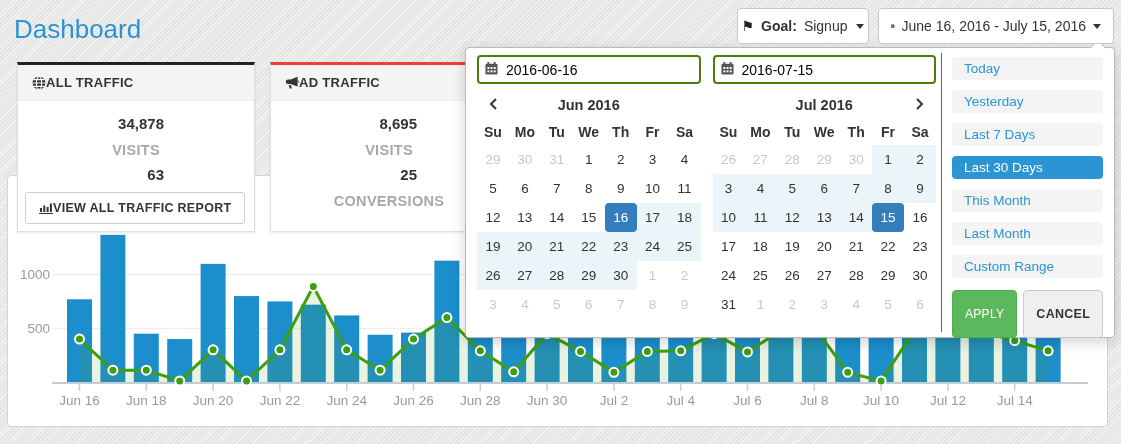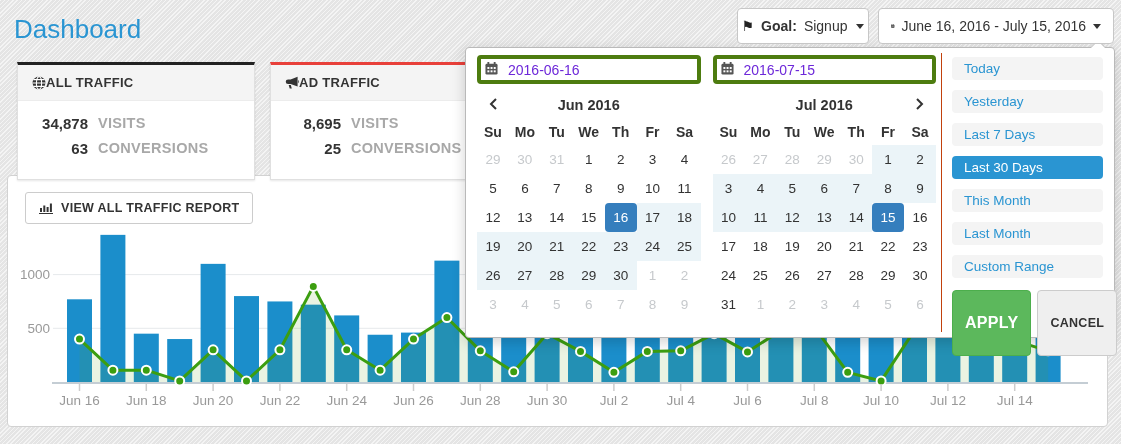--- a/index.html
+++ b/index.html
@@ -21,55 +21,55 @@
 
   .panel{position:absolute;left:7px;top:175px;width:1101px;height:252px;background:#fff;
     border:1px solid #d2d2d2;border-radius:4px;z-index:1;box-sizing:border-box;}
 
   .card{position:absolute;top:62px;width:238px;background:#fff;border:1px solid #e0e0e0;border-top:3px solid #222;
     box-shadow:0 1px 2px rgba(0,0,0,.10);z-index:2;box-sizing:border-box;}
   #card-ad{border-top-color:#e8403a;}
   .card-header{background:#f4f4f4;border-bottom:1px solid #ececec;padding:10px 14px;display:flex;align-items:center;gap:0;}
   .card-title{font-weight:bold;font-size:13px;color:#333;letter-spacing:.3px;}
   .card-body{padding:12px 14px 14px;}
-  .stat-row{display:flex;gap:10px;font-size:15px;margin:2px 0 8px;align-items:flex-start;}
+  .stat-row{display:flex;gap:10px;font-size:15px;margin:2px 0 8px;align-items:center;flex-direction:column;}
   .stat-value{font-weight:bold;color:#333;width:56px;text-align:right;}
   .stat-label{color:#a8a8a8;font-weight:bold;letter-spacing:.3px;font-size:14.5px;}
 
   #report-btn{position:absolute;left:25px;top:192px;height:30px;background:#fff;border:1px solid #ccc;border-radius:3px;
-    display:flex;align-items:center;gap:8px;padding:0 13px;font-size:12.5px;font-weight:bold;color:#333;
+    display:flex;align-items:center;gap:0;padding:0 13px;font-size:12.5px;font-weight:bold;color:#333;
     letter-spacing:.3px;z-index:4;cursor:pointer;}
 
   #chart-svg{position:absolute;left:0;top:0;z-index:3;pointer-events:none;}
   #chart-svg text{font-family:"Liberation Sans",sans-serif;}
 
   .popup{position:absolute;left:465px;top:47px;width:650px;height:291px;background:#fff;border:1px solid #b9b9b9;
     border-radius:4px;box-shadow:0 4px 14px rgba(0,0,0,.18);z-index:10;box-sizing:border-box;padding:5px;display:flex;}
   .popup::before{content:"";position:absolute;top:-8px;left:624px;border-left:8px solid transparent;border-right:8px solid transparent;border-bottom:8px solid #b9b9b9;}
   .popup::after{content:"";position:absolute;top:-7px;left:625px;border-left:7px solid transparent;border-right:7px solid transparent;border-bottom:7px solid #fff;}
   .cal-col{width:236px;padding:2px 6px 0;box-sizing:border-box;}
   .input-wrap{position:relative;margin-bottom:7px;}
   .input-wrap .cal-ico{position:absolute;left:8px;top:7px;}
-  input.date-input{width:100%;height:29px;border:4px solid #4d7c0f;border-radius:4px;font-size:14px;color:#6d28d9;
+  input.date-input{width:100%;height:29px;border:2px solid #4d7c0f;border-radius:4px;font-size:14px;color:#000000;
     padding:0 6px 0 27px;box-sizing:border-box;background:#fff;font-family:"Liberation Sans",sans-serif;}
   table.cal{border-collapse:collapse;width:100%;table-layout:fixed;}
   .cal th,.cal td{text-align:center;padding:0;}
   .cal th{height:27px;font-size:14px;color:#333;}
   .cal th.month-title{font-size:14.5px;}
   .cal th.arrow{cursor:pointer;}
   .cal td{height:29px;font-size:13.5px;color:#333;cursor:pointer;}
   .cal td.off{color:#c6c9cc;}
   .cal td.range{background:#ebf4f8;}
   .cal td.sel{background:#357ebd;color:#fff;border-radius:4px;}
   .ranges{width:168px;padding:4px 6px 0 10px;box-sizing:border-box;border-left:1px solid #c2410c;margin-left:-1px;}
   .range-item{background:#f4f4f4;border-radius:4px;color:#2a95d2;font-size:13.5px;padding:4px 12px;margin-bottom:10px;cursor:pointer;}
   .range-item.active{background:#2a95d2;color:#fff;}
   .range-buttons{display:flex;gap:6px;margin-top:12px;}
-  .btn-apply{background:#5cb85c;border:1px solid #4cae4c;color:#fff;font-weight:bold;font-size:16px;
-    padding:23px 12px;border-radius:4px;font-family:"Liberation Sans",sans-serif;cursor:pointer;letter-spacing:.3px;}
+  .btn-apply{background:#5cb85c;border:1px solid #4cae4c;color:#fff;font-weight:normal;font-size:12px;
+    padding:16px 12px;border-radius:4px;font-family:"Liberation Sans",sans-serif;cursor:pointer;letter-spacing:.3px;}
   .btn-cancel{background:#efefef;border:1px solid #ccc;color:#333;font-weight:bold;font-size:12.5px;
     padding:7px 12px;border-radius:4px;font-family:"Liberation Sans",sans-serif;cursor:pointer;letter-spacing:.3px;}
 </style>
 </head>
 <body>
 
 <div class="page-title">Dashboard</div>
 
 <div class="top-btn" id="goal-btn">
   <span class="flag-glyph">⚑</span>

